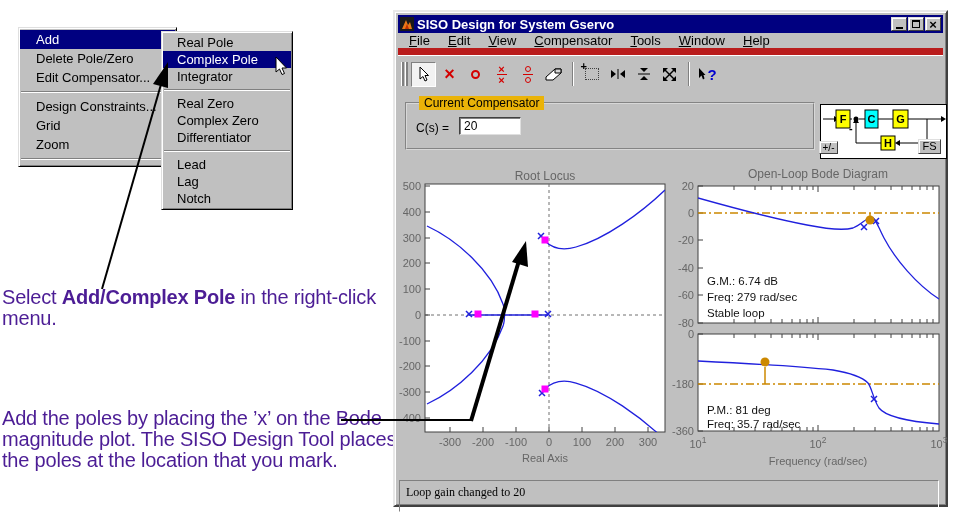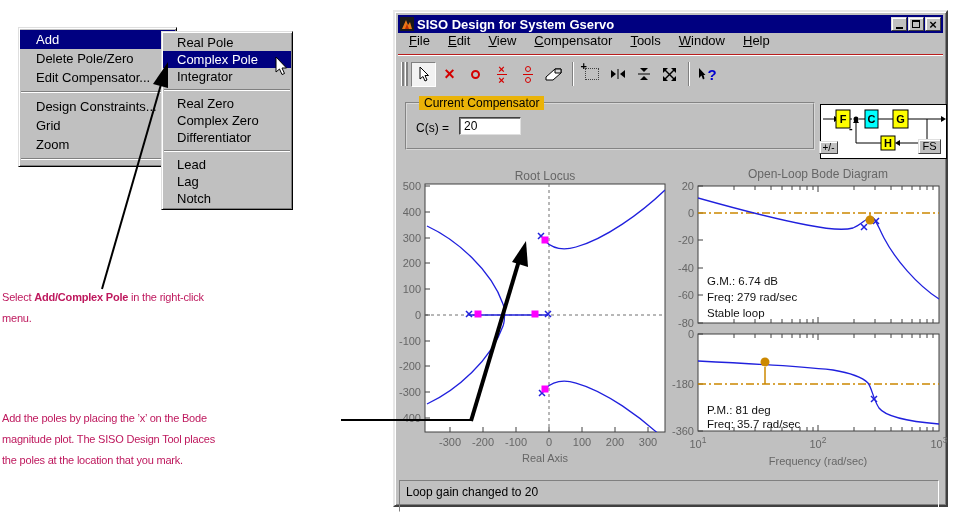--- a/index.html
+++ b/index.html
@@ -1,20 +1,20 @@
 <!DOCTYPE html>
 <html><head>
 <meta charset="utf-8">
 <style>
   html,body{margin:0;padding:0;}
   body{width:956px;height:514px;position:relative;background:#fff;
        font-family:"Liberation Sans",sans-serif;overflow:hidden;}
 
   
-  .note{position:absolute;color:#be185d;font-size:11px;letter-spacing:-0.2px;}
+  .note{position:absolute;color:#4c1d95;font-size:20px;letter-spacing:-0.2px;}
   .note .nline{white-space:nowrap;line-height:21px;}
   .note1{left:2px;top:287px;}
   .note2{left:2px;top:408px;}
 
   
   .menu{position:absolute;background:#c0c0c0;z-index:40;padding:2px 1px;
         border:1px solid;border-color:#dfdfdf #000 #000 #dfdfdf;
         box-shadow:inset 1px 1px 0 #fff,inset -1px -1px 0 #808080;
         font-size:13px;color:#000;}
   .main-menu{left:2px;top:27px;width:155px;margin-left:16px;}
@@ -34,22 +34,22 @@
             display:flex;align-items:center;gap:3px;padding:0 2px;box-sizing:border-box;}
   .title{color:#fff;font-weight:bold;font-size:13px;white-space:nowrap;flex:1;}
   .appicon{width:14px;height:14px;display:inline-block;}
   .winbtns{display:flex;gap:1px;}
   .wbtn{width:16px;height:14px;background:#c0c0c0;display:flex;align-items:center;justify-content:center;
         border:1px solid;border-color:#dfdfdf #404040 #404040 #dfdfdf;box-shadow:inset 1px 1px 0 #fff;box-sizing:border-box;}
   .g-min{width:7px;height:2px;background:#000;margin-top:7px;}
   .g-max{width:8px;height:8px;border:1px solid #000;border-top-width:2px;box-sizing:border-box;}
   .g-close::before{content:"\00D7";font-size:13px;font-weight:bold;line-height:11px;}
 
-  .menubar{position:absolute;left:3px;top:21px;right:3px;height:22px;display:flex;
-           font-size:13px;padding-left:2px;border-bottom:1px solid #b91c1c;box-shadow:0 1px 0 #fff;box-sizing:border-box;}
+  .menubar{position:absolute;left:3px;top:21px;right:3px;height:22px;display:flex;align-items:center;
+           font-size:13px;padding-left:2px;border-bottom:7px solid #b91c1c;box-shadow:0 1px 0 #fff;box-sizing:border-box;}
   .mb{padding:0 9px;white-space:nowrap;}
   .u{text-decoration:underline;}
 
   .toolbar{position:absolute;left:3px;top:44px;right:3px;height:36px;display:flex;align-items:center;padding-left:3px;}
   .grip{width:7px;height:24px;margin-right:3px;
         background:linear-gradient(90deg,#fff 0 1px,#808080 1px 3px,#c0c0c0 3px 4px,#fff 4px 5px,#808080 5px 7px);}
   .tbtn{width:25px;height:25px;display:flex;align-items:center;justify-content:center;margin-right:1px;position:relative;}
   .tbtn.pressed{border:1px solid;border-color:#808080 #fff #fff #808080;background:#f2f2f2;box-sizing:border-box;}
   .tsep{width:0;height:24px;border-left:1px solid #808080;border-right:1px solid #fff;margin:0 5px;}
   .icx::before{content:"\00D7";color:#d40000;font-weight:bold;font-size:18px;line-height:18px;}
@@ -76,21 +76,21 @@
   .dbtn.sign{left:-2px;bottom:4px;width:19px;height:13px;line-height:11px;}
   .dbtn.fs{right:5px;bottom:4px;width:23px;height:15px;line-height:13px;font-size:11px;}
 
   .plots{position:absolute;left:0;top:0;}
   .plots text{font-family:"Liberation Sans",sans-serif;}
   .tick{fill:#666;font-size:11px;}
   .ptitle{fill:#666;font-size:12px;}
   .meas{fill:#111;font-size:11.5px;}
 
   .statusbar{position:absolute;left:4px;top:468px;width:540px;height:32px;box-sizing:border-box;
-             border:1px solid;border-color:#808080 #fff #fff #808080;font-size:12px;line-height:23px;padding-left:6px;}
+             border:1px solid;border-color:#808080 #fff #fff #808080;font-size:12px;line-height:23px;padding-left:6px;font-family:Liberation Serif, serif;}
 
   .overlay{position:absolute;left:0;top:0;z-index:60;pointer-events:none;}
 </style>
 </head>
 <body>
 
 <div class="note note1">
   <div class="nline"><span>Select </span><b>Add/Complex Pole</b><span> in the right-click</span></div>
   <div class="nline">menu.</div>
 </div>

